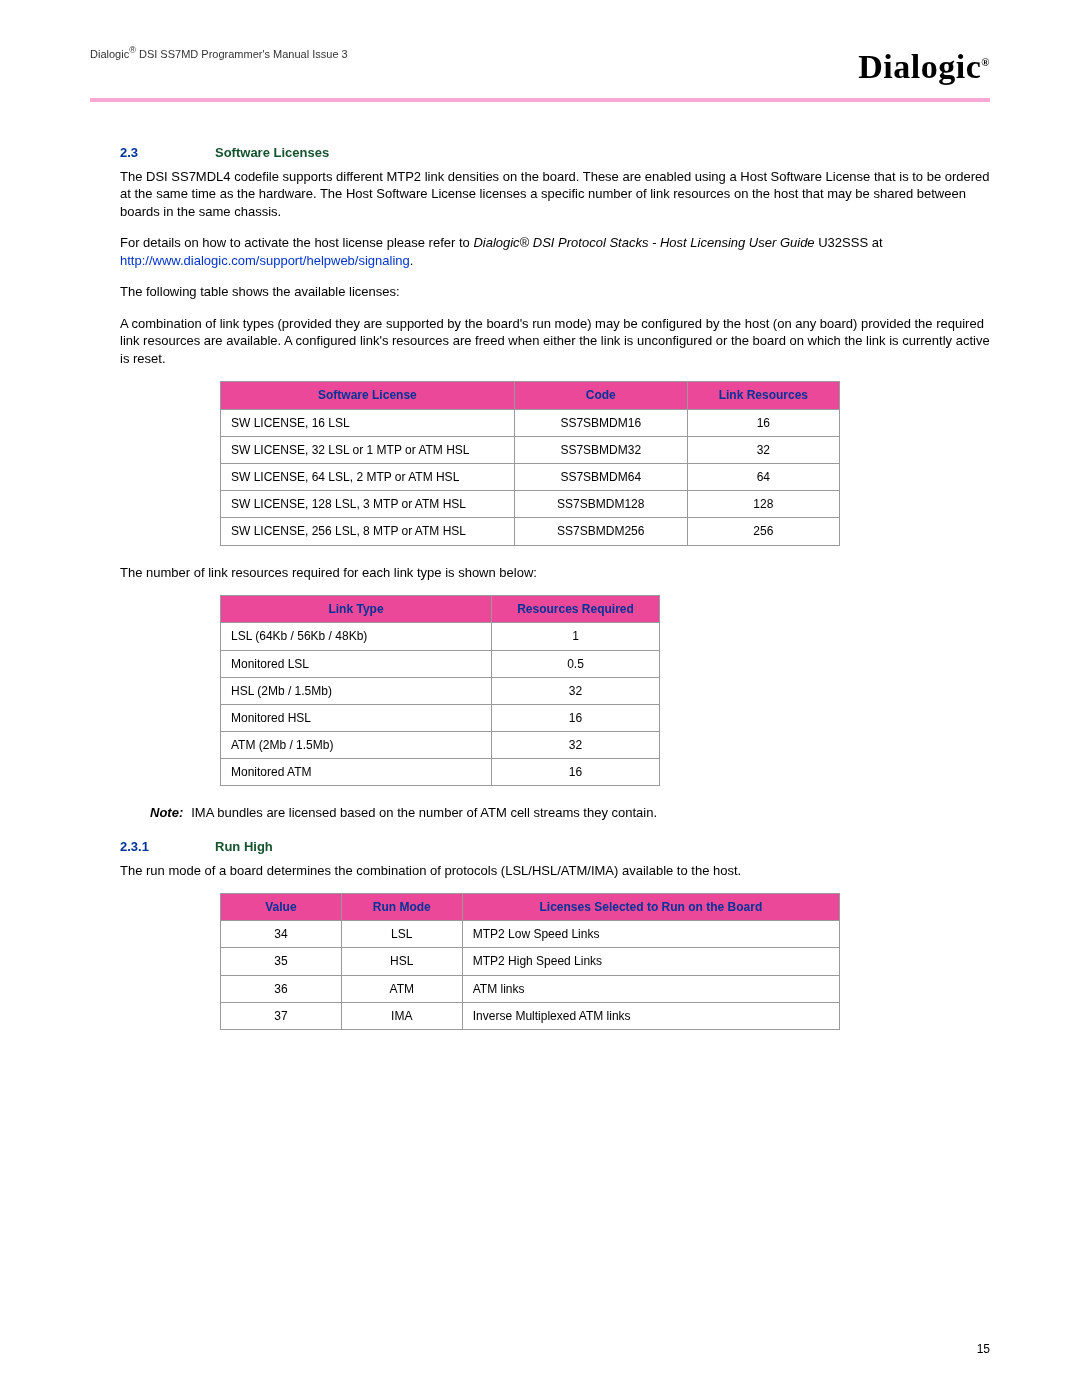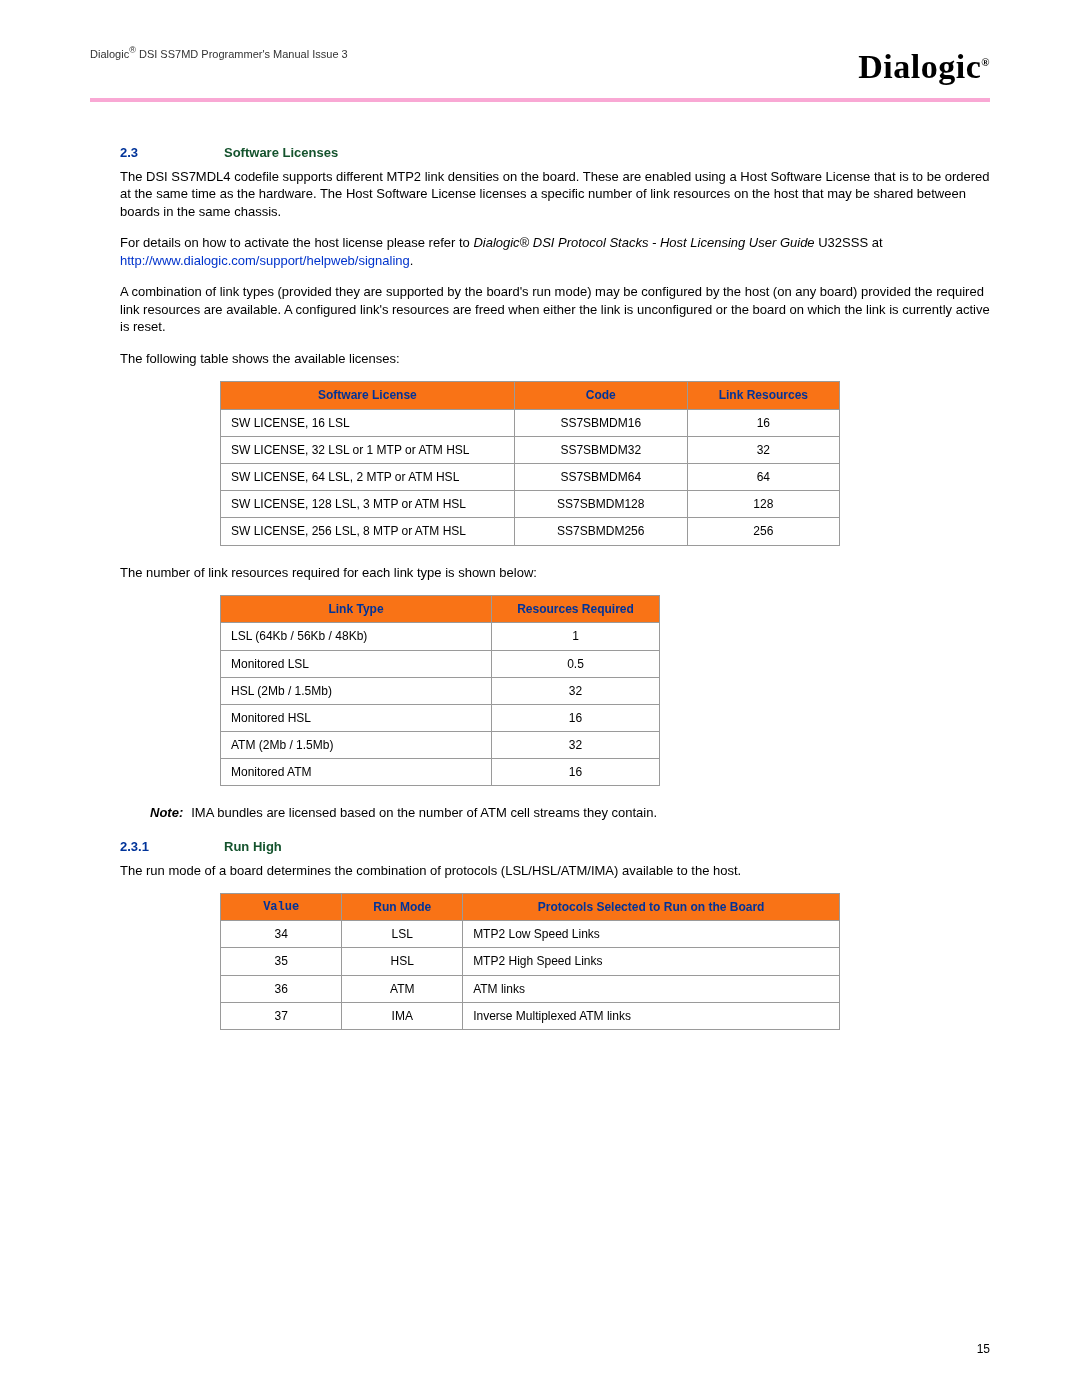--- a/index.html
+++ b/index.html
@@ -42,21 +42,20 @@
     font-size: 11px;
     vertical-align: super;
   }
   .content {
     padding-left: 30px;
     padding-right: 0;
   }
   .sec-row {
     display: flex;
     margin-bottom: 6px;
-    gap: 9px;
   }
   .sec-num {
     width: 95px;
     color: #003399;
     font-weight: bold;
     font-size: 13px;
   }
   .sec-title {
     color: #14532d;
     font-weight: bold;
@@ -75,32 +74,32 @@
   }
   th, td {
     border: 1px solid #9a9a9a;
     padding: 5px 10px;
   }
   th {
     color: #003399;
     font-weight: bold;
     text-align: center;
     font-size: 12px;
-    background: #f97316;
+    background: #ec4899;
   }
   td.center { text-align: center; }
   .table1 { width: 620px; margin-left: 100px; }
   .table1 th:nth-child(1){ width: 300px; }
   .table1 th:nth-child(2){ width: 160px; }
   .table1 th:nth-child(3){ width: 140px; }
   .table2 { width: 440px; margin-left: 100px; }
   .table2 th:nth-child(1){ width: 280px; text-align: center; }
   .table2 th:nth-child(2){ width: 160px; }
   .table3 { width: 620px; margin-left: 100px; }
-  .table3 th:nth-child(1){ width: 110px; font-family: Liberation Mono, monospace; }
+  .table3 th:nth-child(1){ width: 110px; }
   .table3 th:nth-child(2){ width: 110px; }
   .table3 th:nth-child(3){ width: 400px; }
   .note-row {
     display: flex;
     margin: 4px 0 16px 30px;
   }
   .note-label {
     font-style: italic;
     font-weight: bold;
     margin-right: 8px;
@@ -133,22 +132,22 @@
       <div class="sec-num">2.3</div>
       <div class="sec-title">Software Licenses</div>
     </div>
 
     <p>The DSI SS7MDL4 codefile supports different MTP2 link densities on the board. These are enabled using a Host Software License that is to be ordered at the same time as the hardware. The Host Software License licenses a specific number of link resources on the host that may be shared between boards in the same chassis.</p>
 
     <p>
       <span>For details on how to activate the host license please refer to </span><span class="italic">Dialogic® DSI Protocol Stacks - Host Licensing User Guide</span><span> U32SSS at </span><a class="hyperlink" href="#">http://www.dialogic.com/support/helpweb/signaling</a><span>.</span>
     </p>
 
+    <p>The following table shows the available licenses:</p>
     <p>A combination of link types (provided they are supported by the board's run mode) may be configured by the host (on any board) provided the required link resources are available. A configured link's resources are freed when either the link is unconfigured or the board on which the link is currently active is reset.</p>
-    <p>The following table shows the available licenses:</p>
 
     <table class="table1">
       <thead>
         <tr>
           <th>Software License</th>
           <th>Code</th>
           <th>Link Resources</th>
         </tr>
       </thead>
       <tbody>
@@ -227,21 +226,21 @@
       <div class="sec-title">Run High</div>
     </div>
 
     <p>The run mode of a board determines the combination of protocols (LSL/HSL/ATM/IMA) available to the host.</p>
 
     <table class="table3">
       <thead>
         <tr>
           <th>Value</th>
           <th>Run Mode</th>
-          <th>Protocols Selected to Run on the Board</th>
+          <th>Licenses Selected to Run on the Board</th>
         </tr>
       </thead>
       <tbody>
         <tr>
           <td class="center">34</td>
           <td class="center">LSL</td>
           <td>MTP2 Low Speed Links</td>
         </tr>
         <tr>
           <td class="center">35</td>

